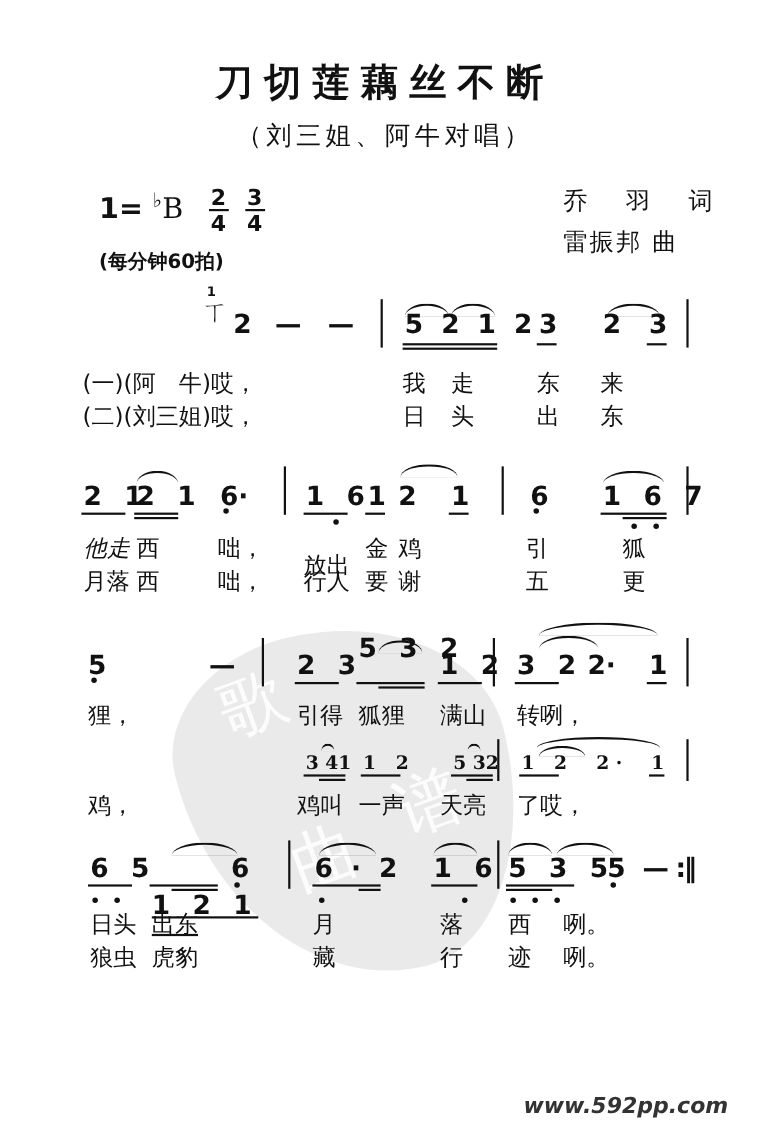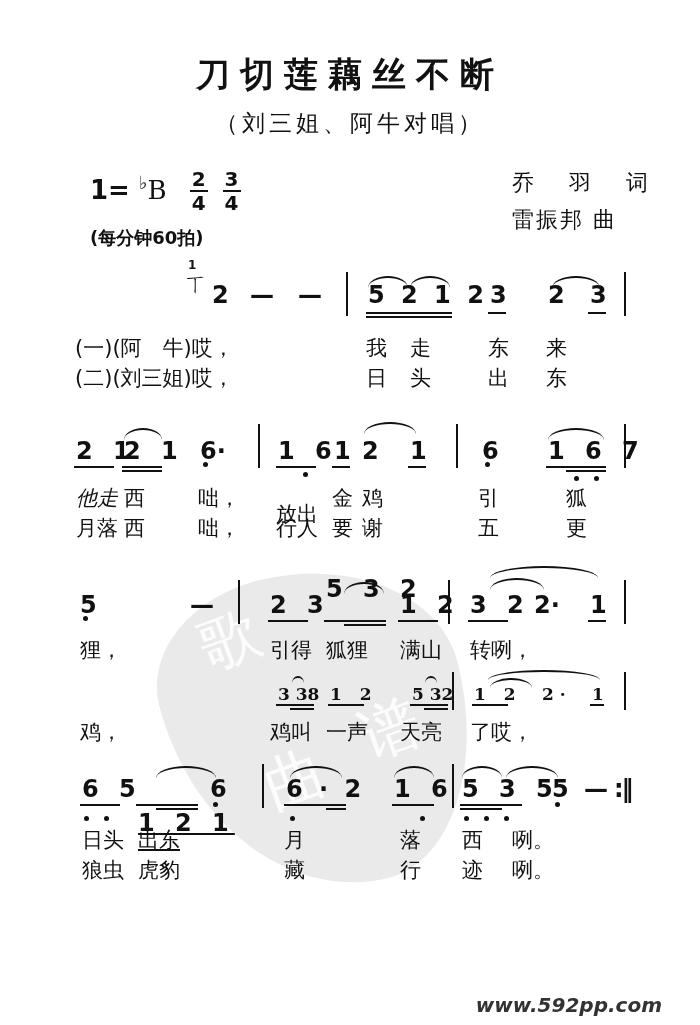--- a/index.html
+++ b/index.html
@@ -155,21 +155,21 @@
   <span class="abs note" style="left:590px;top:591px;">1</span>
   <div class="ul" style="left:588px;top:620px;width:18px;"></div>
   <div class="bar" style="left:624px;top:580px;height:44px;"></div>
 
   <span class="abs lyr" style="left:80px;top:636px;">狸，</span>
   <span class="abs lyr" style="left:270px;top:636px;">引得</span>
   <span class="abs lyr" style="left:326px;top:636px;">狐狸</span>
   <span class="abs lyr" style="left:400px;top:636px;">满山</span>
   <span class="abs lyr" style="left:470px;top:636px;">转咧，</span>
 
-  <span class="abs" style="left:278px;top:684px;font-size:17px;font-weight:bold;font-family:'DejaVu Serif',serif;">3 38</span>
+  <span class="abs" style="left:278px;top:684px;font-size:17px;font-weight:bold;font-family:'DejaVu Serif',serif;">3 41</span>
   <div class="slur" style="left:292px;top:676px;width:12px;height:5px;"></div>
   <div class="ul" style="left:276px;top:704px;width:38px;"></div>
   <div class="ul" style="left:290px;top:708px;width:24px;"></div>
   <span class="abs" style="left:330px;top:684px;font-size:17px;font-weight:bold;font-family:'DejaVu Serif',serif;letter-spacing:6px;">1 2</span>
   <div class="ul" style="left:328px;top:704px;width:36px;"></div>
   <span class="abs" style="left:412px;top:684px;font-size:17px;font-weight:bold;font-family:'DejaVu Serif',serif;">5 32</span>
   <div class="slur" style="left:425px;top:676px;width:12px;height:5px;"></div>
   <div class="ul" style="left:410px;top:704px;width:38px;"></div>
   <div class="ul" style="left:424px;top:708px;width:24px;"></div>
   <div class="bar" style="left:452px;top:672px;height:38px;"></div>

